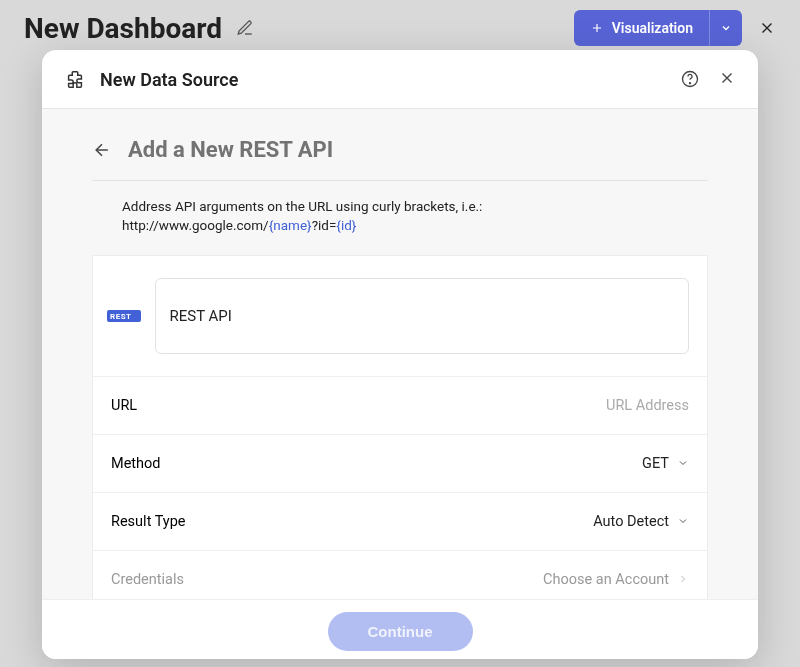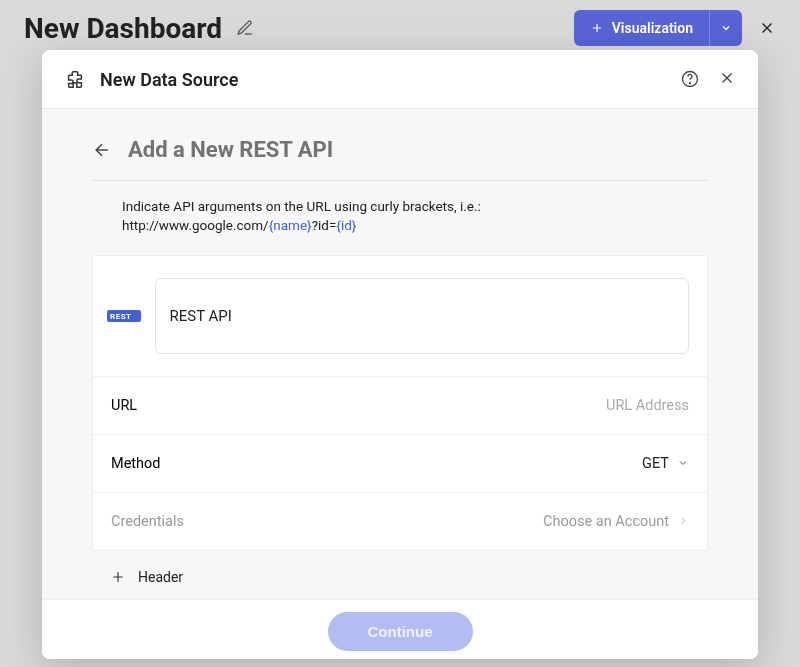--- a/index.html
+++ b/index.html
@@ -64,21 +64,21 @@
       cursor: pointer;
     }
 
     .modal {
       position: absolute;
       top: 50px;
       left: 42px;
       right: 42px;
       bottom: 8px;
       background: #fff;
-      border-radius: 8px;
+      border-radius: 14px;
       box-shadow: 0 10px 40px rgba(0,0,0,0.18);
       display: flex;
       flex-direction: column;
       overflow: hidden;
     }
     .modal-header {
       display: flex;
       align-items: center;
       padding: 18px 22px;
       border-bottom: 1px solid #e6e6e6;
@@ -251,21 +251,21 @@
       <span class="back-arrow">
         <svg width="20" height="20" viewBox="0 0 24 24" fill="none" stroke="currentColor" stroke-width="1.8">
             <path d="M19 12H5"></path>
             <path d="m12 19-7-7 7-7"></path>
           </svg>
       </span>
       <span class="section-title">Add a New REST API</span>
     </div>
 
     <div class="hint-text">
-      <div>Indicate API arguments on the URL using curly brackets, i.e.:</div>
+      <div>Address API arguments on the URL using curly brackets, i.e.:</div>
       <div>
         <span>http://www.google.com/</span><span class="curly-token">{name}</span><span>?id=</span><span class="curly-token">{id}</span>
       </div>
     </div>
 
     <div class="form-card">
       <div class="name-row">
         <span class="rest-badge">REST</span>
         <input class="name-input" value="REST API" style="">
       </div>
@@ -278,20 +278,29 @@
       <div class="form-row">
         <span class="form-label">Method</span>
         <span class="form-value">
           <span>GET</span>
           <svg class="chevron-small" width="12" height="12" viewBox="0 0 24 24" fill="none" stroke="currentColor" stroke-width="2">
               <path d="M6 9l6 6 6-6"></path>
             </svg>
         </span>
       </div>
 
+      <div class="form-row">
+        <span class="form-label">Result Type</span>
+        <span class="form-value">
+          <span>Auto Detect</span>
+          <svg class="chevron-small" width="12" height="12" viewBox="0 0 24 24" fill="none" stroke="currentColor" stroke-width="2">
+              <path d="M6 9l6 6 6-6"></path>
+            </svg>
+        </span>
+      </div>
 
       <div class="form-row">
         <span class="form-label muted">Credentials</span>
         <span class="form-value muted">
           <span>Choose an Account</span>
           <svg class="chevron-small" width="12" height="12" viewBox="0 0 24 24" fill="none" stroke="#bbb" stroke-width="2">
               <path d="M9 6l6 6-6 6"></path>
             </svg>
         </span>
       </div>

